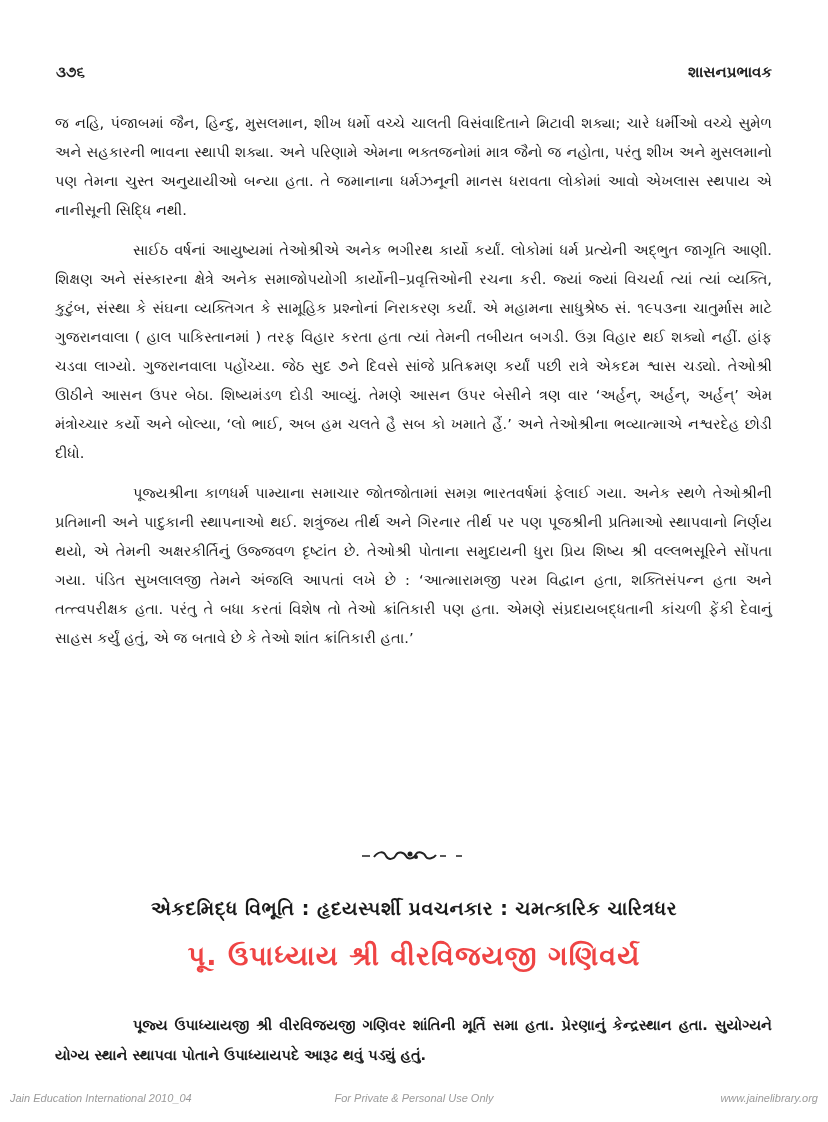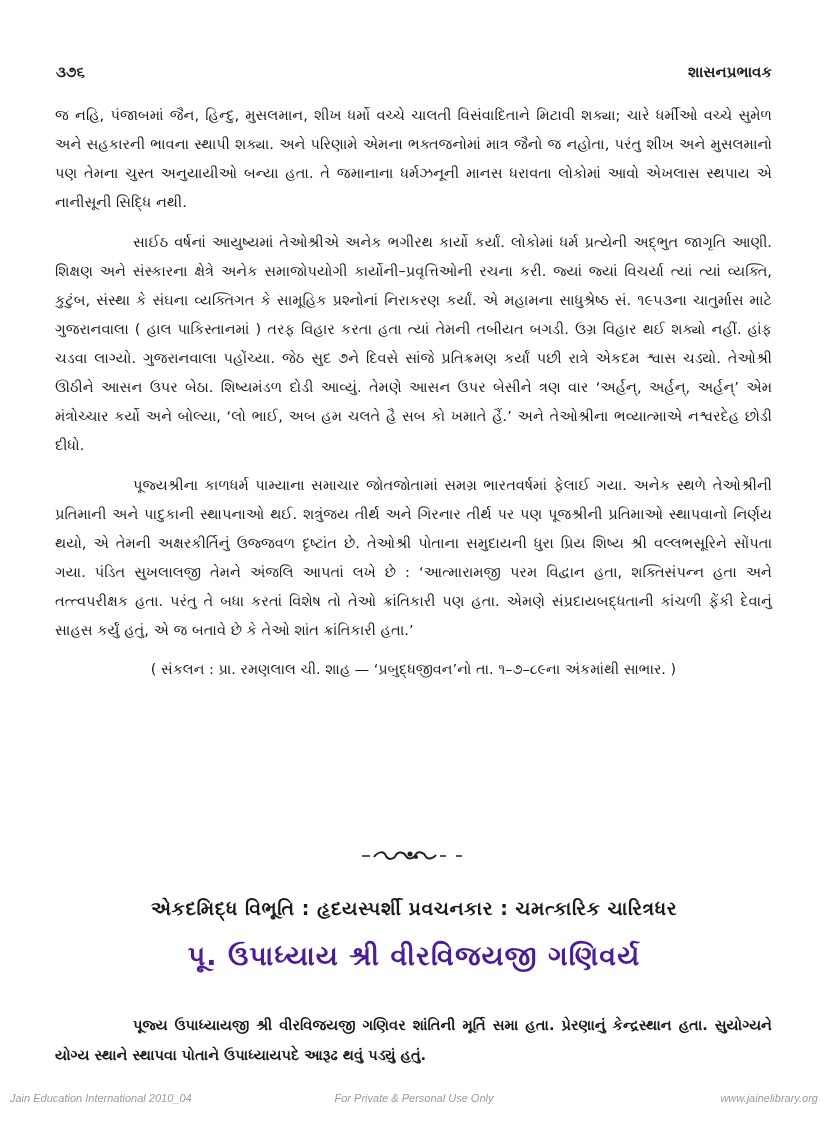--- a/index.html
+++ b/index.html
@@ -10,36 +10,36 @@
     .page-header {
       position: absolute; left: 56px; right: 56px; top: 60px; height: 24px;
       display: flex; justify-content: space-between; align-items: center;
       font-size: 15px; font-weight: bold; color: #222;
     }
     .body-text {
       position: absolute; left: 55px; right: 56px; top: 100px;
       font-size: 14.6px; line-height: 29px; text-align: justify;
       text-align-last: auto;
     }
-    .para { margin: 0 0 11px 0; text-indent: 0; }
+    .para { margin: 8px 0 11px 0; text-indent: 0; }
     .para.indent { text-indent: 78px; }
     .credit {
       text-align: center; margin-top: 4px; font-size: 14.4px;
     }
     .ornament {
       position: absolute; left: 360px; top: 848px; width: 110px; height: 16px;
       display: flex; align-items: center; justify-content: center;
     }
     .section-subtitle {
       position: absolute; left: 0; right: 0; top: 897px; text-align: center;
       font-size: 19px; font-weight: bold; color: #1a1a1a; letter-spacing: 0.5px;
     }
     .section-title {
       position: absolute; left: 0; right: 0; top: 940px; text-align: center;
-      font-size: 27px; font-weight: bold; color: #4c1d95; letter-spacing: 1px;
+      font-size: 27px; font-weight: bold; color: #ef4444; letter-spacing: 1px;
     }
     .section-body {
       position: absolute; left: 55px; right: 56px; top: 1010px;
       font-size: 14.6px; line-height: 30px; text-align: justify; font-weight: bold;
     }
     .section-body .para { text-indent: 78px; margin: 0; }
     .footer {
       position: absolute; left: 10px; right: 10px; top: 1092px;
       display: flex; justify-content: space-between;
       font-family: "Liberation Sans", sans-serif; font-size: 11px; color: #9a9a9a; font-style: italic;
@@ -52,21 +52,20 @@
 
 <div class="page-header">
   <span>૩૭૬</span>
   <span>શાસનપ્રભાવક</span>
 </div>
 
 <div class="body-text">
   <p class="para">જ નહિ, પંજાબમાં જૈન, હિન્દુ, મુસલમાન, શીખ ધર્મો વચ્ચે ચાલતી વિસંવાદિતાને મિટાવી શક્યા; ચારે ધર્મીઓ વચ્ચે સુમેળ અને સહકારની ભાવના સ્થાપી શક્યા. અને પરિણામે એમના ભક્તજનોમાં માત્ર જૈનો જ નહોતા, પરંતુ શીખ અને મુસલમાનો પણ તેમના ચુસ્ત અનુયાયીઓ બન્યા હતા. તે જમાનાના ધર્મઝનૂની માનસ ધરાવતા લોકોમાં આવો એખલાસ સ્થપાય એ નાનીસૂની સિદ્ધિ નથી.</p>
   <p class="para indent">સાઈઠ વર્ષનાં આયુષ્યમાં તેઓશ્રીએ અનેક ભગીરથ કાર્યો કર્યાં. લોકોમાં ધર્મ પ્રત્યેની અદ્ભુત જાગૃતિ આણી. શિક્ષણ અને સંસ્કારના ક્ષેત્રે અનેક સમાજોપયોગી કાર્યોની–પ્રવૃત્તિઓની રચના કરી. જ્યાં જ્યાં વિચર્યા ત્યાં ત્યાં વ્યક્તિ, કુટુંબ, સંસ્થા કે સંઘના વ્યક્તિગત કે સામૂહિક પ્રશ્નોનાં નિરાકરણ કર્યાં. એ મહામના સાધુશ્રેષ્ઠ સં. ૧૯૫૩ના ચાતુર્માસ માટે ગુજરાનવાલા ( હાલ પાકિસ્તાનમાં ) તરફ વિહાર કરતા હતા ત્યાં તેમની તબીયત બગડી. ઉગ્ર વિહાર થઈ શક્યો નહીં. હાંફ ચડવા લાગ્યો. ગુજરાનવાલા પહોંચ્યા. જેઠ સુદ ૭ને દિવસે સાંજે પ્રતિક્રમણ કર્યાં પછી રાત્રે એકદમ શ્વાસ ચડ્યો. તેઓશ્રી ઊઠીને આસન ઉપર બેઠા. શિષ્યમંડળ દોડી આવ્યું. તેમણે આસન ઉપર બેસીને ત્રણ વાર ‘અર્હન્, અર્હન્, અર્હન્’ એમ મંત્રોચ્ચાર કર્યો અને બોલ્યા, ‘લો ભાઈ, અબ હમ ચલતે હૈ સબ કો ખમાતે હૈં.’ અને તેઓશ્રીના ભવ્યાત્માએ નશ્વરદેહ છોડી દીધો.</p>
   <p class="para indent">પૂજ્યશ્રીના કાળધર્મ પામ્યાના સમાચાર જોતજોતામાં સમગ્ર ભારતવર્ષમાં ફેલાઈ ગયા. અનેક સ્થળે તેઓશ્રીની પ્રતિમાની અને પાદુકાની સ્થાપનાઓ થઈ. શત્રુંજય તીર્થ અને ગિરનાર તીર્થ પર પણ પૂજશ્રીની પ્રતિમાઓ સ્થાપવાનો નિર્ણય થયો, એ તેમની અક્ષરકીર્તિનું ઉજ્જવળ દૃષ્ટાંત છે. તેઓશ્રી પોતાના સમુદાયની ધુરા પ્રિય શિષ્ય શ્રી વલ્લભસૂરિને સોંપતા ગયા. પંડિત સુખલાલજી તેમને અંજલિ આપતાં લખે છે : ‘આત્મારામજી પરમ વિદ્વાન હતા, શક્તિસંપન્ન હતા અને તત્ત્વપરીક્ષક હતા. પરંતુ તે બધા કરતાં વિશેષ તો તેઓ ક્રાંતિકારી પણ હતા. એમણે સંપ્રદાયબદ્ધતાની કાંચળી ફેંકી દેવાનું સાહસ કર્યું હતું, એ જ બતાવે છે કે તેઓ શાંત ક્રાંતિકારી હતા.’</p>
-  <p class="para credit">( સંકલન : પ્રા. રમણલાલ ચી. શાહ — ‘પ્રબુદ્ધજીવન’નો તા. ૧–૭–૮૯ના અંકમાંથી સાભાર. )</p>
 </div>
 
 <div class="ornament">
   <svg width="110" height="16" viewBox="0 0 110 16">
     <line x1="2" y1="8" x2="10" y2="8" stroke="#222" stroke-width="1.5"></line>
     <path d="M14 9 C18 3, 24 3, 26 8 C28 12, 34 12, 36 7 C38 3, 44 4, 46 8 C48 12, 54 11, 56 6 C58 3, 64 4, 66 9 C68 12, 74 10, 76 7" fill="none" stroke="#222" stroke-width="2"></path>
     <circle cx="50" cy="6" r="2.5" fill="#222"></circle>
     <circle cx="56" cy="9" r="2" fill="#222"></circle>
     <line x1="80" y1="8" x2="86" y2="8" stroke="#222" stroke-width="1.5"></line>
     <line x1="96" y1="8" x2="102" y2="8" stroke="#222" stroke-width="1.5"></line>

